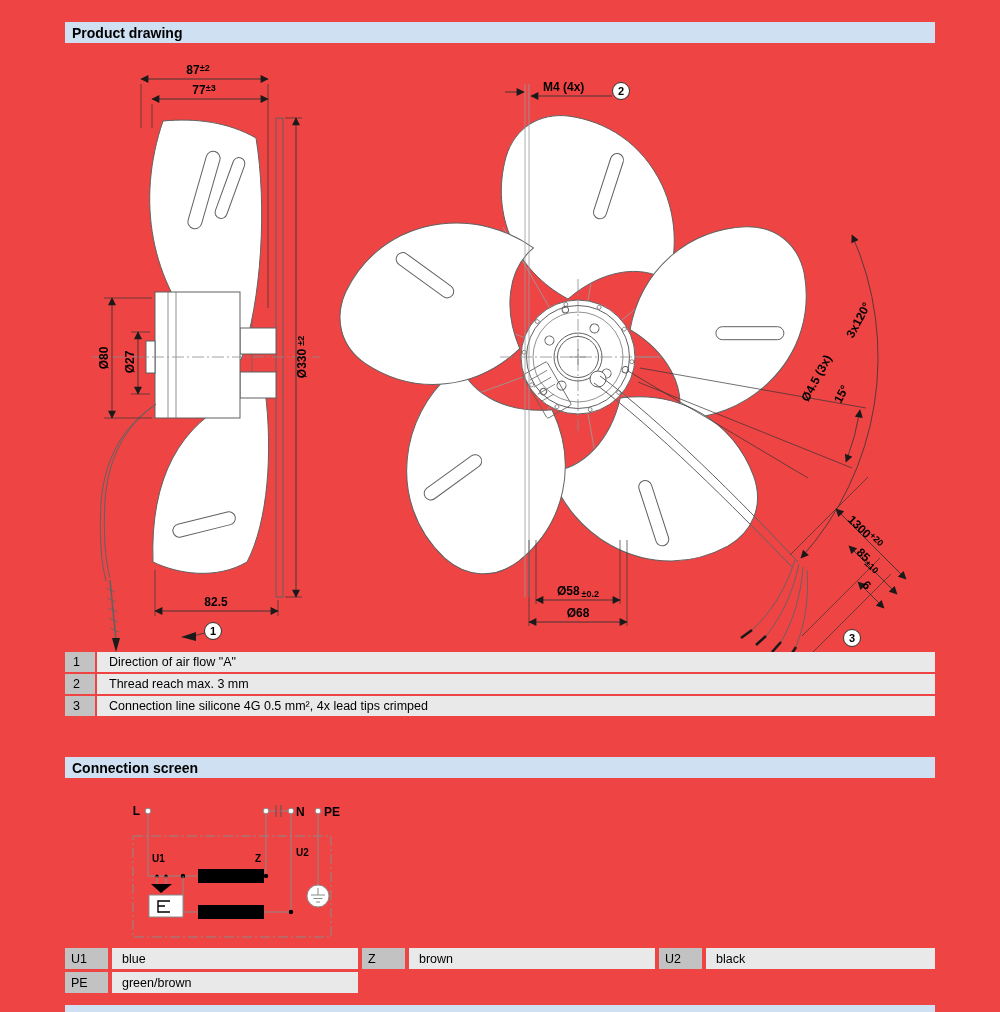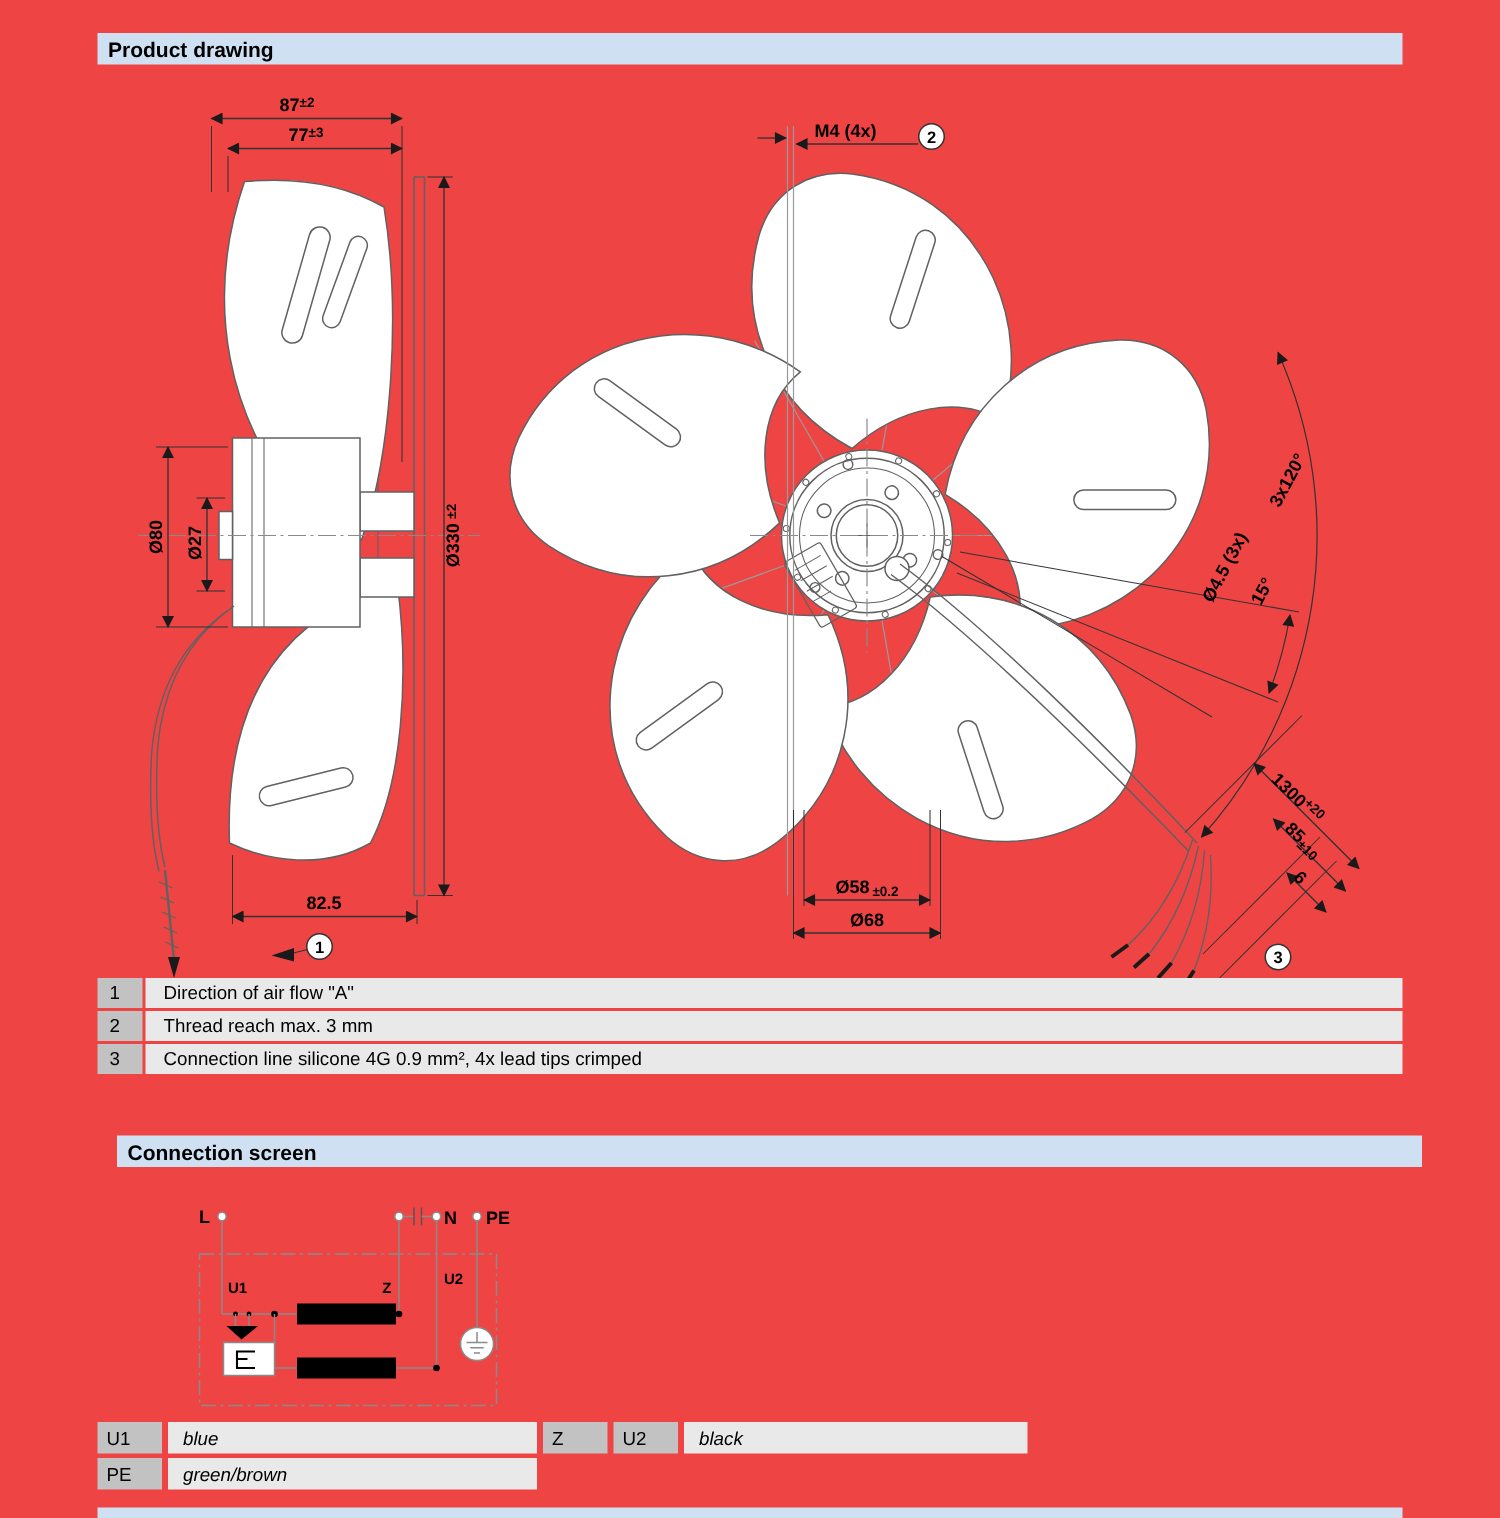--- a/index.html
+++ b/index.html
@@ -1,37 +1,37 @@
 <!DOCTYPE html>
 <html><head>
 <meta charset="utf-8">
 <style>
   html,body{margin:0;padding:0;background:#fff;}
   .page{position:relative;width:1000px;height:1012px;background:#ef4444;overflow:hidden;
         font-family:"Liberation Sans",sans-serif;color:#000;}
   .section-header{position:absolute;left:65px;width:870px;height:21px;background:#cfe0f2;
         display:flex;align-items:center;}
   .section-header span{font-size:14px;font-weight:bold;padding-left:7px;}
-  .hdr1{top:22px;} .hdr2{top:757px;margin-left:13px;}
+  .hdr1{top:22px;} .hdr2{top:757px;}
   svg{position:absolute;left:0;}
   svg text{font-family:"Liberation Sans",sans-serif;fill:#000;}
   .dim{font-size:12px;font-weight:bold;}
   .tol{font-size:9px;font-weight:bold;}
   .callout{font-size:11px;font-weight:bold;}
   .term{font-size:12px;font-weight:bold;}
   .wlabel{font-size:10px;font-weight:bold;}
   .notes-table{position:absolute;left:65px;top:652px;width:870px;}
   .note-row{display:flex;height:20px;margin-bottom:2px;font-size:12.5px;}
   .note-num{width:30px;background:#c2c2c2;display:flex;align-items:center;padding-left:8px;box-sizing:border-box;}
   .note-text{flex:1;margin-left:2px;background:#e9e9e9;display:flex;align-items:center;padding-left:12px;}
   .color-table{position:absolute;left:65px;top:948px;width:870px;font-size:12.5px;}
   .color-row{display:flex;height:21px;margin-bottom:3px;}
   .cc{display:flex;align-items:center;box-sizing:border-box;}
   .cl{width:43px;background:#c2c2c2;padding-left:6px;margin-right:4px;}
-  .cv{width:246px;background:#e9e9e9;padding-left:10px;margin-right:4px;font-style:italic;}
+  .cv{width:246px;background:#e9e9e9;padding-left:10px;margin-right:4px;}
   .cv-last{width:229px;margin-right:0;text-align:right;}
   .bottom-strip{position:absolute;left:65px;top:1005px;width:870px;height:7px;background:#cfe0f2;}
 </style>
 </head>
 <body>
 
 <div class="page">
 
   <div class="section-header hdr1">
     <span>Product drawing</span>
@@ -258,21 +258,21 @@
     <div class="note-row">
       <div class="note-num">1</div>
       <div class="note-text">Direction of air flow "A"</div>
     </div>
     <div class="note-row">
       <div class="note-num">2</div>
       <div class="note-text">Thread reach max. 3 mm</div>
     </div>
     <div class="note-row">
       <div class="note-num">3</div>
-      <div class="note-text">Connection line silicone 4G 0.9 mm², 4x lead tips crimped</div>
+      <div class="note-text">Connection line silicone 4G 0.5 mm², 4x lead tips crimped</div>
     </div>
   </div>
 
   <div class="section-header hdr2">
     <span>Connection screen</span>
   </div>
 
   <svg style="top:785px" width="1000" height="165" viewBox="0 785 1000 165">
     <g stroke="#8a8a8a" fill="none" stroke-width="1">
 
@@ -330,20 +330,21 @@
       <text class="wlabel" x="261" y="862" text-anchor="end">Z</text>
       <text class="wlabel" x="296" y="856">U2</text>
     </g>
   </svg>
 
   <div class="color-table">
     <div class="color-row">
       <div class="cc cl">U1</div>
       <div class="cc cv">blue</div>
       <div class="cc cl">Z</div>
+      <div class="cc cv">brown</div>
       <div class="cc cl">U2</div>
       <div class="cc cv cv-last">black</div>
     </div>
     <div class="color-row">
       <div class="cc cl">PE</div>
       <div class="cc cv">green/brown</div>
     </div>
   </div>
 
   <div class="bottom-strip"></div>

